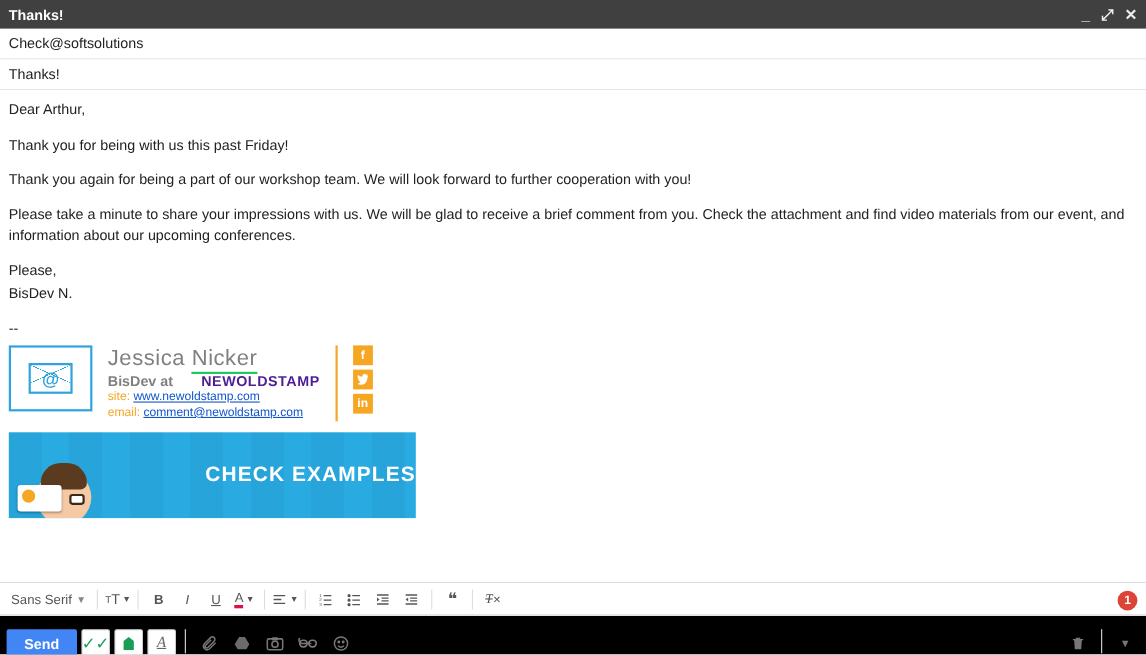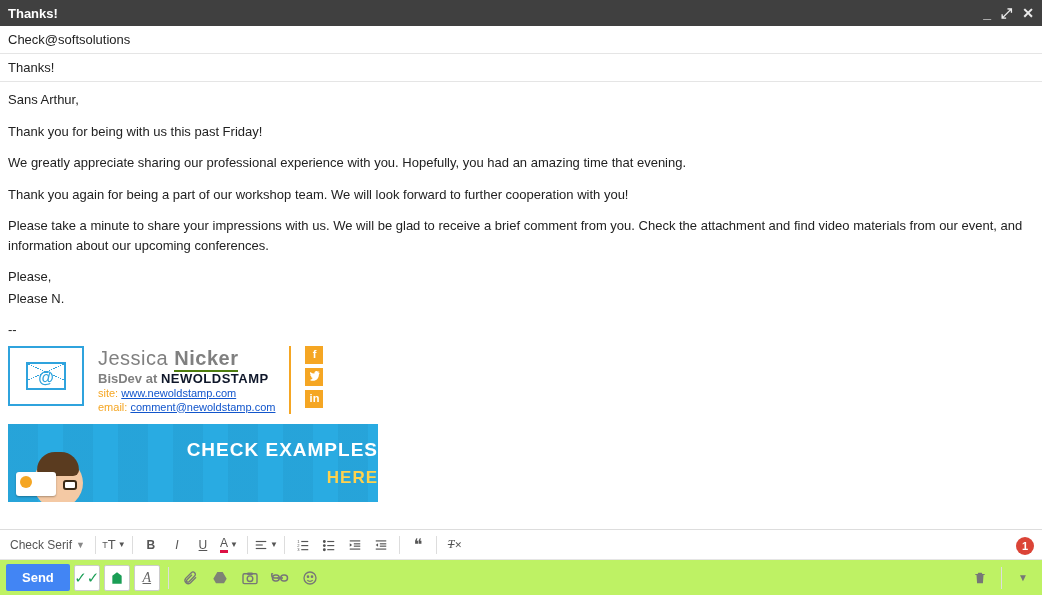--- a/index.html
+++ b/index.html
@@ -65,23 +65,23 @@
     height:16px;
     background: linear-gradient(to bottom right, transparent 49%, #2fa3dd 49% 51%, transparent 51%),
                 linear-gradient(to bottom left, transparent 49%, #2fa3dd 49% 51%, transparent 51%);
   }
   .at-sign {
     position:absolute; left:50%; top:50%; transform:translate(-50%,-40%);
     color:#2fa3dd; font-weight:bold; font-size:16px;
   }
   .sig-text { line-height: 1.25; }
   .sig-name { font-size: 20px; color: #808080; letter-spacing: 0.5px; }
-  .sig-name .last { border-bottom: 2px solid #4d7c0f; padding-bottom:1px;font-weight:bold;}
+  .sig-name .last { border-bottom: 2px solid #22c55e; padding-bottom:1px;}
   .sig-role { font-size: 13px; color:#808080; font-weight:bold; }
-  .sig-role .company { color:#0f172a; font-weight:bold; letter-spacing:0.5px;}
+  .sig-role .company { color:#4c1d95; font-weight:bold; letter-spacing:0.5px;margin-left:22px;}
   .sig-site { font-size: 11px; color:#f5a623; }
   .sig-site a, .sig-email a { color:#1155cc; }
   .sig-email { font-size: 11px; color:#f5a623; }
   .sig-divider { width:2px; background:#f5a623; align-self:stretch; min-height:58px; }
   .social-col { display:flex; flex-direction:column; gap:4px; }
   .social-btn {
     width:18px; height:18px; background:#f5a623; color:#fff;
     display:flex; align-items:center; justify-content:center;
     font-size:11px; font-weight:bold; cursor:pointer;
   }
@@ -129,24 +129,24 @@
   .color-underline { border-bottom: 3px solid #d14; padding-bottom:0px;}
   .badge-red {
     position:absolute; right:8px; bottom:40px;
     width:18px; height:18px; border-radius:50%; background:#db4437; color:#fff;
     display:flex; align-items:center; justify-content:center; font-size:11px; font-weight:bold;
   }
   
   .action-bar {
     position:absolute; left:0; right:0; bottom:0;
     height:36px; border-top:1px solid #e5e5e5;
-    display:flex; align-items:center;
-    padding: 0 6px;
+    display:flex; align-items:flex-start;
+    padding: 12px 6px;
     gap:4px;
-    background:#bef264;
+    background:#000000;
   }
   .send-btn {
     background:#4285f4; color:#fff; font-weight:bold;
     border:none; padding: 6px 16px; font-size:13px; cursor:pointer;
     border-radius:2px;
   }
   .tool-mini {
     width:26px; height:26px; display:flex; align-items:center; justify-content:center;
     cursor:pointer; color:#666; border-radius:2px; font-size:15px;
     border:1px solid transparent;
@@ -173,27 +173,26 @@
 
 <div class="field-row">
   <span>Check@softsolutions</span>
 </div>
 
 <div class="field-row">
   <span>Thanks!</span>
 </div>
 
 <div class="body-area">
-  <p>Sans Arthur,</p>
+  <p>Dear Arthur,</p>
   <p>Thank you for being with us this past Friday!</p>
-  <p>We greatly appreciate sharing our professional experience with you. Hopefully, you had an amazing time that evening.</p>
   <p>Thank you again for being a part of our workshop team. We will look forward to further cooperation with you!</p>
   <p>Please take a minute to share your impressions with us. We will be glad to receive a brief comment from you. Check the attachment and find video materials from our event, and information about our upcoming conferences.</p>
   <p style="margin-bottom:2px">Please,</p>
-  <p>Please N.</p>
+  <p>BisDev N.</p>
 
   <div class="sig-dash">--</div>
 
   <div class="signature">
     <div class="sig-logo">
       <div class="envelope">
         <span class="at-sign">@</span>
       </div>
     </div>
     <div class="sig-text">
@@ -232,28 +231,27 @@
       <div class="avatar-card"></div>
       <div class="avatar-head">
         <div class="avatar-glasses">
             <span></span>
             <span></span>
           </div>
       </div>
     </div>
     <div class="banner-text">
       <div class="line1">CHECK EXAMPLES</div>
-      <div class="line2">HERE</div>
     </div>
   </div>
 </div>
 
 <div class="fmt-toolbar">
   <div class="font-picker">
-    <span>Check Serif</span>
+    <span>Sans Serif</span>
     <span class="caret">▼</span>
   </div>
   <div class="divider"></div>
   <div class="fbtn" style="font-size:11px;">
     <span style="font-size:9px;">T</span>
       <span style="font-size:13px;">T</span>
       <span class="caret" style="font-size:8px;margin-left:2px;">▼</span>
   </div>
   <div class="divider"></div>
   <div class="fbtn">

